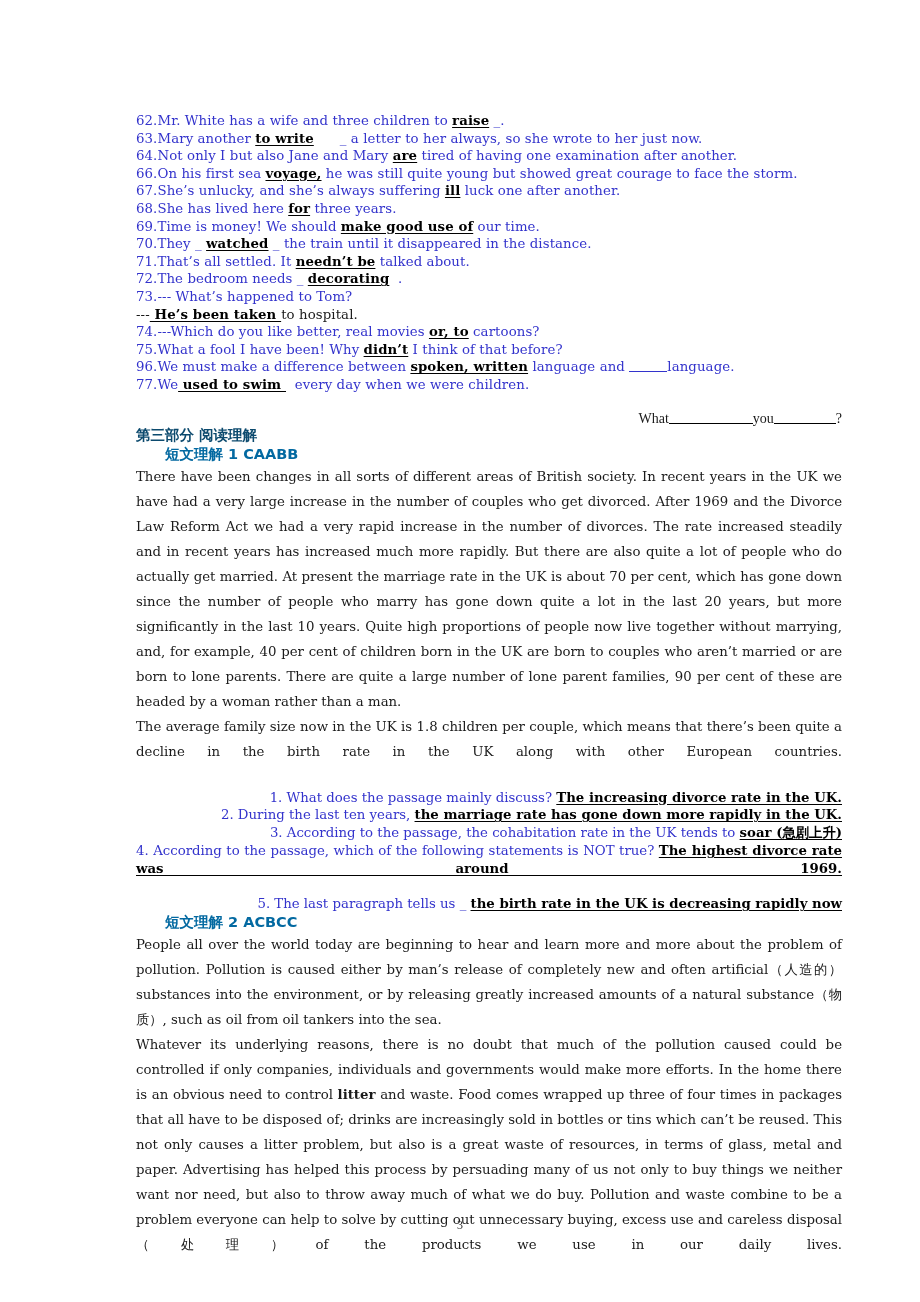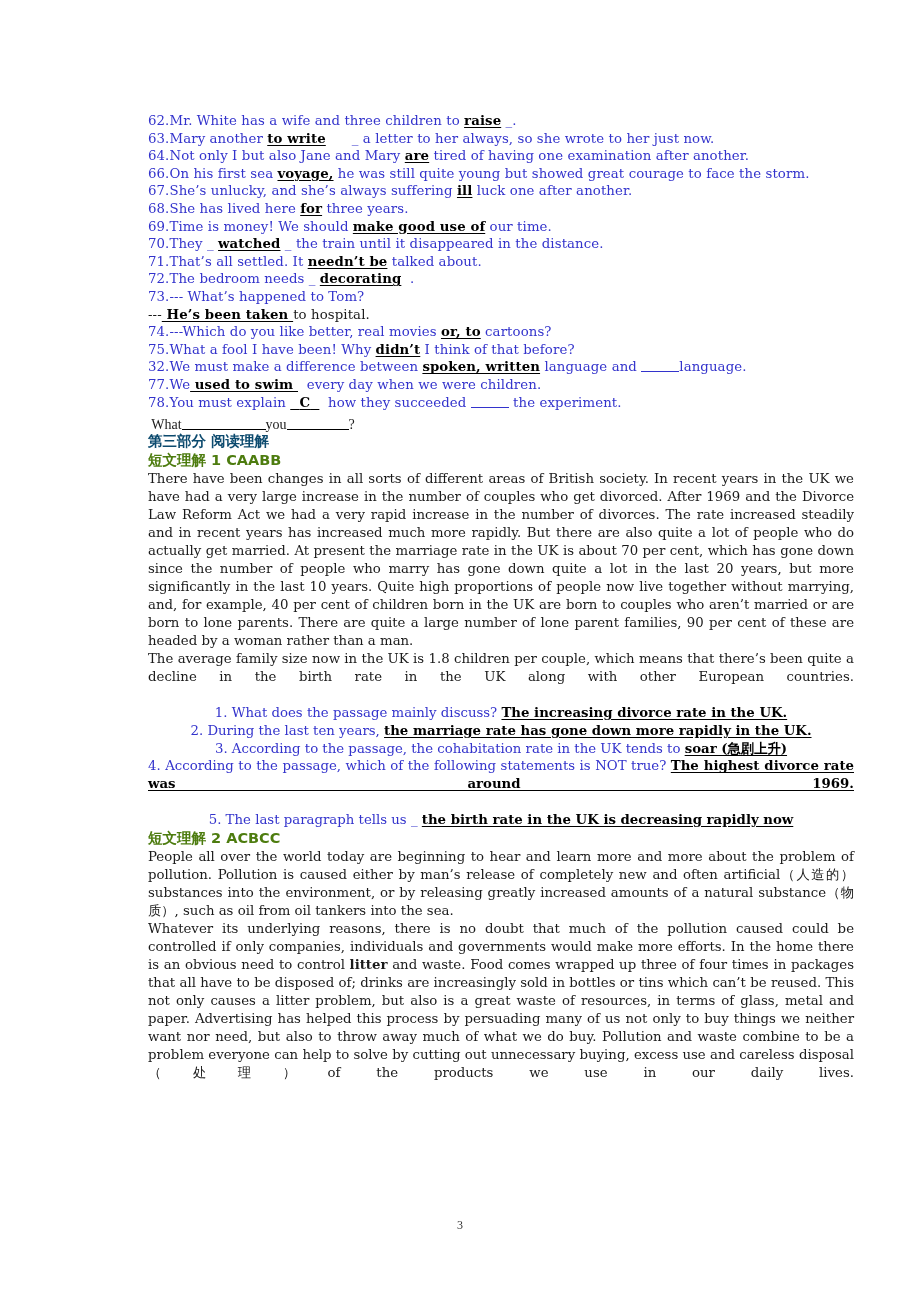--- a/index.html
+++ b/index.html
@@ -16,21 +16,21 @@
   }
   #page {
     position: absolute;
     left: 0; top: 0;
     width: 920px;
     height: 1302px;
     background: #ffffff;
   }
   #content {
     position: absolute;
-    left: 148px;
+    left: 136px;
     top: 112px;
     width: 706px;
   }
 
   
   .ex-line {
     color: #3333cc;
     font-family: "DejaVu Serif", "Liberation Serif", serif;
     font-size: 13.3px;
     line-height: 17.6px;
@@ -58,46 +58,48 @@
     vertical-align: -1px;
   }
 
   
   .whatline {
     color: #1a1a1a;
     font-family: "Liberation Serif", serif;
     font-size: 14px;
     line-height: 18px;
     white-space: pre;
-    margin-top: 5px;
+    margin-top: 16px;
+    text-align: right;
   }
 
   
   .red-head {
     color: #0c4a6e;
     font-family: "DejaVu Sans", "Liberation Sans", sans-serif;
     font-size: 14.5px;
     font-weight: bold;
     line-height: 19px;
     margin-top: -2px;
   }
   .sub-head {
-    color: #4d7c0f;
+    color: #0369a1;
     font-family: "DejaVu Sans", "Liberation Sans", sans-serif;
     font-size: 14.5px;
     font-weight: bold;
     line-height: 19px;
+    margin-left: 29px;
   }
 
   
   .passage {
     color: #1a1a1a;
     font-family: "DejaVu Serif", "Liberation Serif", serif;
     font-size: 13.3px;
-    line-height: 18px;
+    line-height: 25px;
     text-align: justify;
     text-justify: inter-word;
     white-space: normal;
     width: 706px;
   }
   .passage.last-justify::after {
     content: "";
     display: inline-block;
     width: 100%;
   }
@@ -109,21 +111,21 @@
     font-size: 13.3px;
     line-height: 17.8px;
     text-align: justify;
     width: 706px;
   }
   .q-line::after {
     content: "";
     display: inline-block;
     width: 100%;
   }
-  .q-line.nojust { text-align: center; }
+  .q-line.nojust { text-align: right; }
   .q-line.nojust::after { display: none; }
 
   
   #page-number {
     position: absolute;
     left: 0;
     top: 1218px;
     width: 920px;
     text-align: center;
     font-family: "Liberation Serif", serif;
@@ -161,25 +163,24 @@
 
       <div class="ex-line"><span>73.</span><span>--- What’s happened to Tom?</span></div>
 
       <div class="ex-line black"><span>---</span><span class="ans"> He’s been taken </span><span>to hospital.</span></div>
 
       <div class="ex-line"><span>74.</span><span>---Which do you like better, real movies </span><span class="ans">or, to</span><span> cartoons?</span></div>
 
 
       <div class="ex-line"><span>75.</span><span>What a fool I have been! Why </span><span class="ans">didn’t</span><span> I think of that before?</span></div>
 
-      <div class="ex-line"><span>32.</span><span>We must make a difference between </span><span class="ans">spoken, written</span><span> language and </span><span class="blank"></span><span>language.</span></div>
+      <div class="ex-line"><span>96.</span><span>We must make a difference between </span><span class="ans">spoken, written</span><span> language and </span><span class="blank"></span><span>language.</span></div>
 
       <div class="ex-line"><span>77.</span><span>We</span><span class="ans"> used to swim </span><span>  every day when we were children.</span></div>
 
-      <div class="ex-line"><span>78.</span><span>You must explain </span><span class="ans" style="letter-spacing:0;">&nbsp;&nbsp;<span>C</span>&nbsp;&nbsp;</span><span>  how they succeeded </span><span class="blank"></span><span> the experiment.</span></div>
 
 
       <div class="whatline"> <span>What</span><span class="blank-bk" style="width:84px;"></span><span>you</span><span class="blank-bk" style="width:62px;"></span><span>?</span></div>
     </div>
 
     <div class="red-head">第三部分  阅读理解</div>
 
     <div class="sub-head">短文理解 1  CAABB</div>
     <div class="passage">There have been changes in all sorts of different areas of British society. In recent years in the UK we have had a very large increase in the number of couples who get divorced. After 1969 and the Divorce Law Reform Act we had a very rapid increase in the number of divorces. The rate increased steadily and in recent years has increased much more rapidly. But there are also quite a lot of people who do actually get married. At present the marriage rate in the UK is about 70 per cent, which has gone down since the number of people who marry has gone down quite a lot in the last 20 years, but more significantly in the last 10 years. Quite high proportions of people now live together without marrying, and, for example, 40 per cent of children born in the UK are born to couples who aren’t married or are born to lone parents. There are quite a large number of lone parent families, 90 per cent of these are headed by a woman rather than a man.</div>
     <div class="passage last-justify">The average family size now in the UK is 1.8 children per couple, which means that there’s been quite a decline in the birth rate in the UK along with other European countries.</div>

